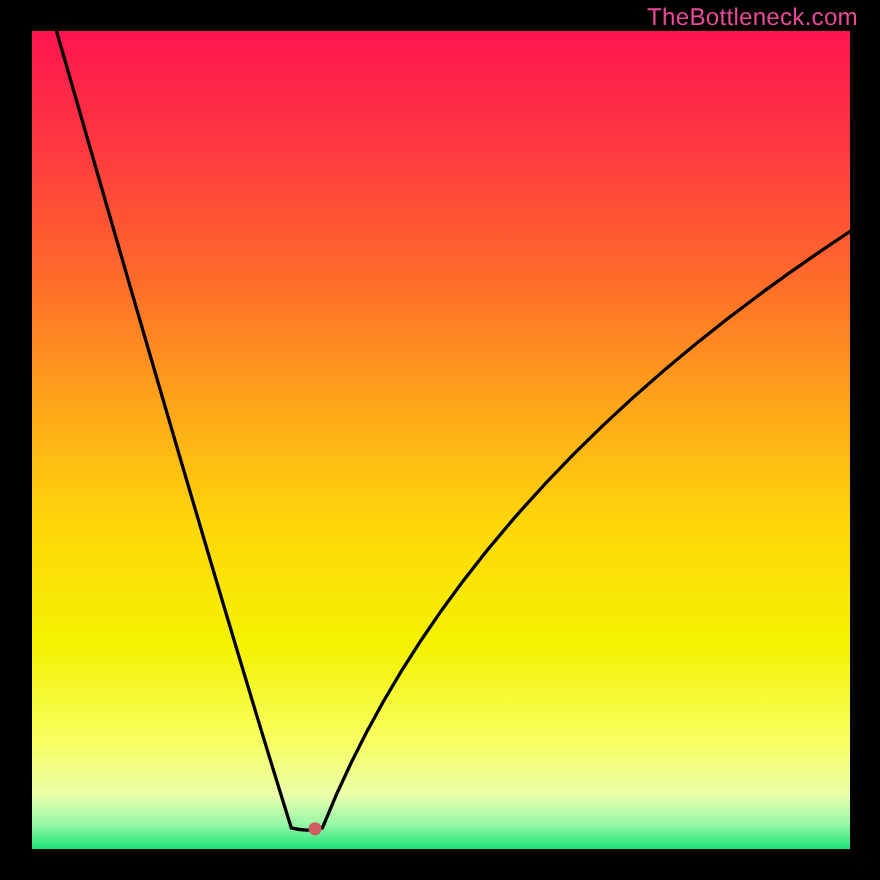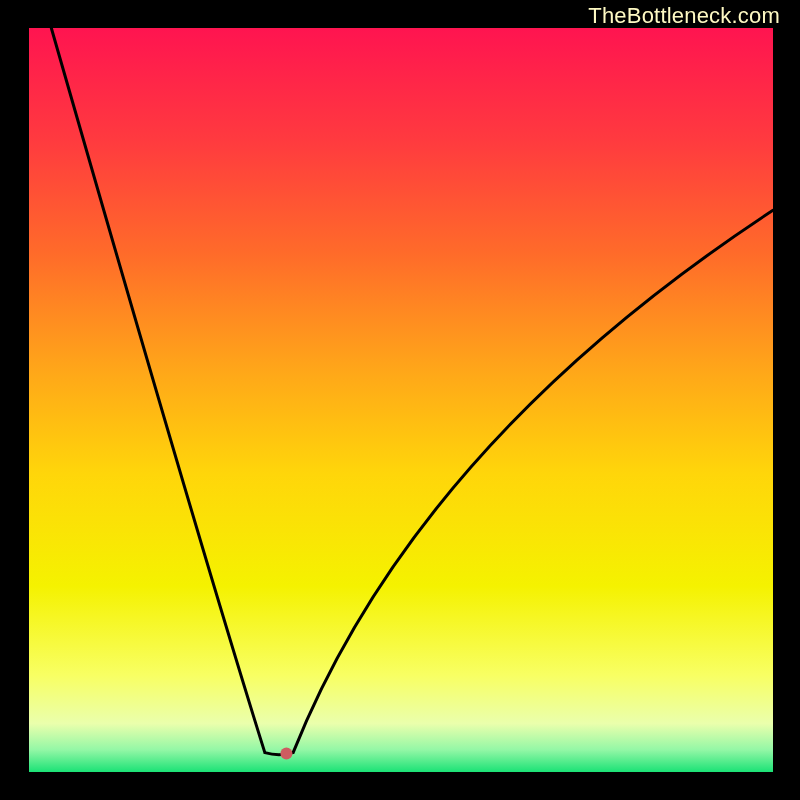--- a/index.html
+++ b/index.html
@@ -13,21 +13,21 @@
   .stage {
     position: relative;
     width: 800px;
     height: 800px;
     background: #000000;
   }
   .watermark {
     position: absolute;
     top: 3px;
     right: 20px;
-    color: #fef9c3;
+    color: #ec4899;
     font-family: Arial, Helvetica, sans-serif;
     font-size: 22px;
     font-weight: 400;
     letter-spacing: 0.2px;
   }
   .plot-area {
     position: absolute;
     left: 29px;
     top: 28px;
     width: 744px;

